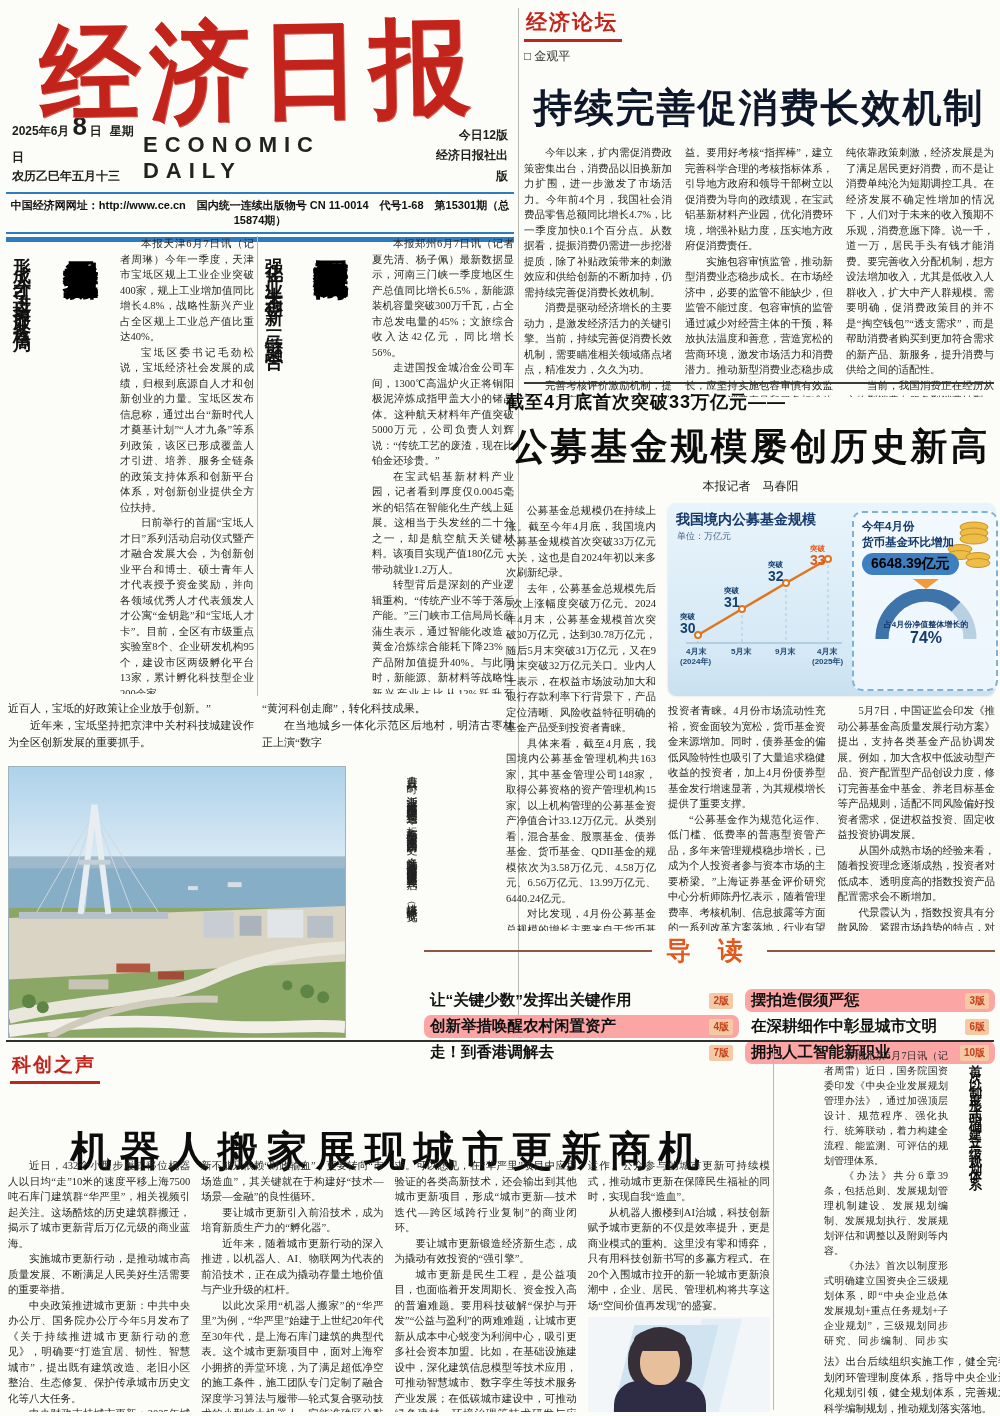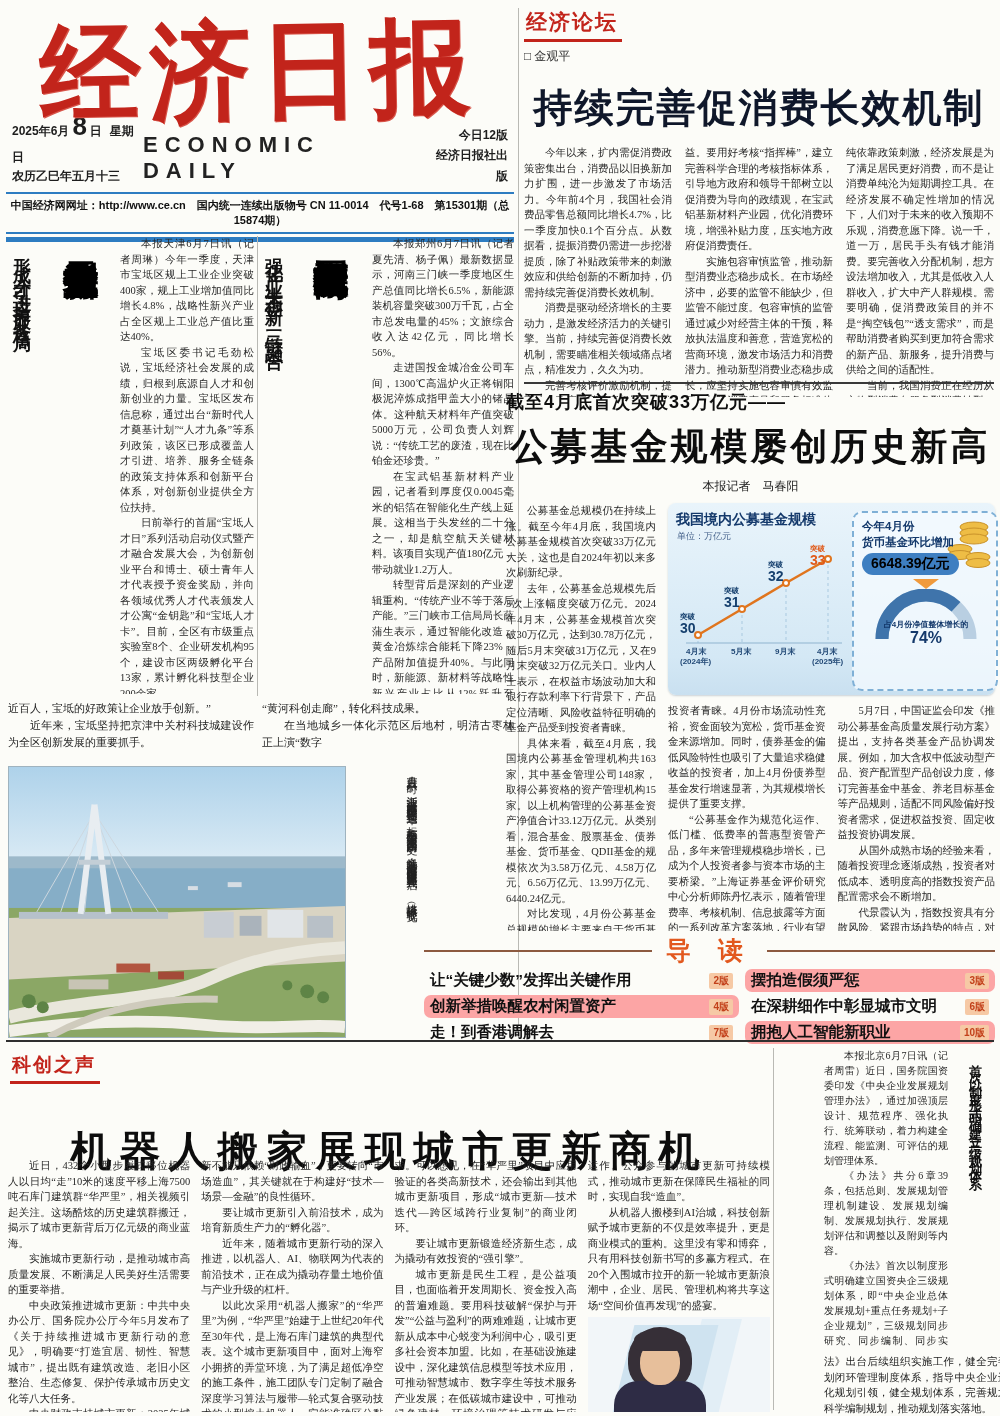--- a/index.html
+++ b/index.html
@@ -80,21 +80,21 @@
             padding:6px 6px 2px 8px;position:relative;box-sizing:border-box;}
   .ig-r-line{font-size:11.5px;font-weight:900;color:#14396b;line-height:1.35;position:relative;z-index:2;}
   .ig-pill{display:inline-block;background:#3e7fc1;color:#000000;font-weight:900;font-size:14px;
            border-radius:11px;padding:2px 9px;margin-top:3px;position:relative;z-index:2;}
   .ig-arrow{width:0;height:0;margin:4px auto 0 auto;border-left:13px solid transparent;
             border-right:13px solid transparent;border-top:10px solid #f09a3c;}
   .ig-coins{position:absolute;right:4px;top:4px;z-index:1;}
 
   
   #daodu{position:absolute;left:424px;top:934px;width:571px;height:104px;}
-  .dd-titlebar{display:flex;align-items:center;gap:14px;margin-bottom:2px;}
+  .dd-titlebar{display:flex;align-items:center;gap:14px;margin-bottom:22px;}
   .dd-line{flex:1;height:2px;background:#8c5a40;}
   .dd-title{color:#e2581e;font-size:25px;font-weight:900;letter-spacing:10px;}
   .dd-grid{display:grid;grid-template-columns:315px 250px;grid-auto-rows:23px;column-gap:6px;row-gap:3px;}
   .dd-item{display:flex;align-items:center;justify-content:space-between;font-size:15.5px;font-weight:700;
            padding:0 6px;color:#111;}
   .dd-item.tint{background:#fca5a5;border-radius:7px;}
   .dd-page{font-size:10px;font-weight:700;color:#c2401a;background:#f6c9a5;border-radius:2px;padding:1px 4px;margin-left:6px;white-space:nowrap;}
 
   
   #bot-rule{position:absolute;left:6px;top:1040px;width:988px;height:2px;background:#2f2f2f;}

